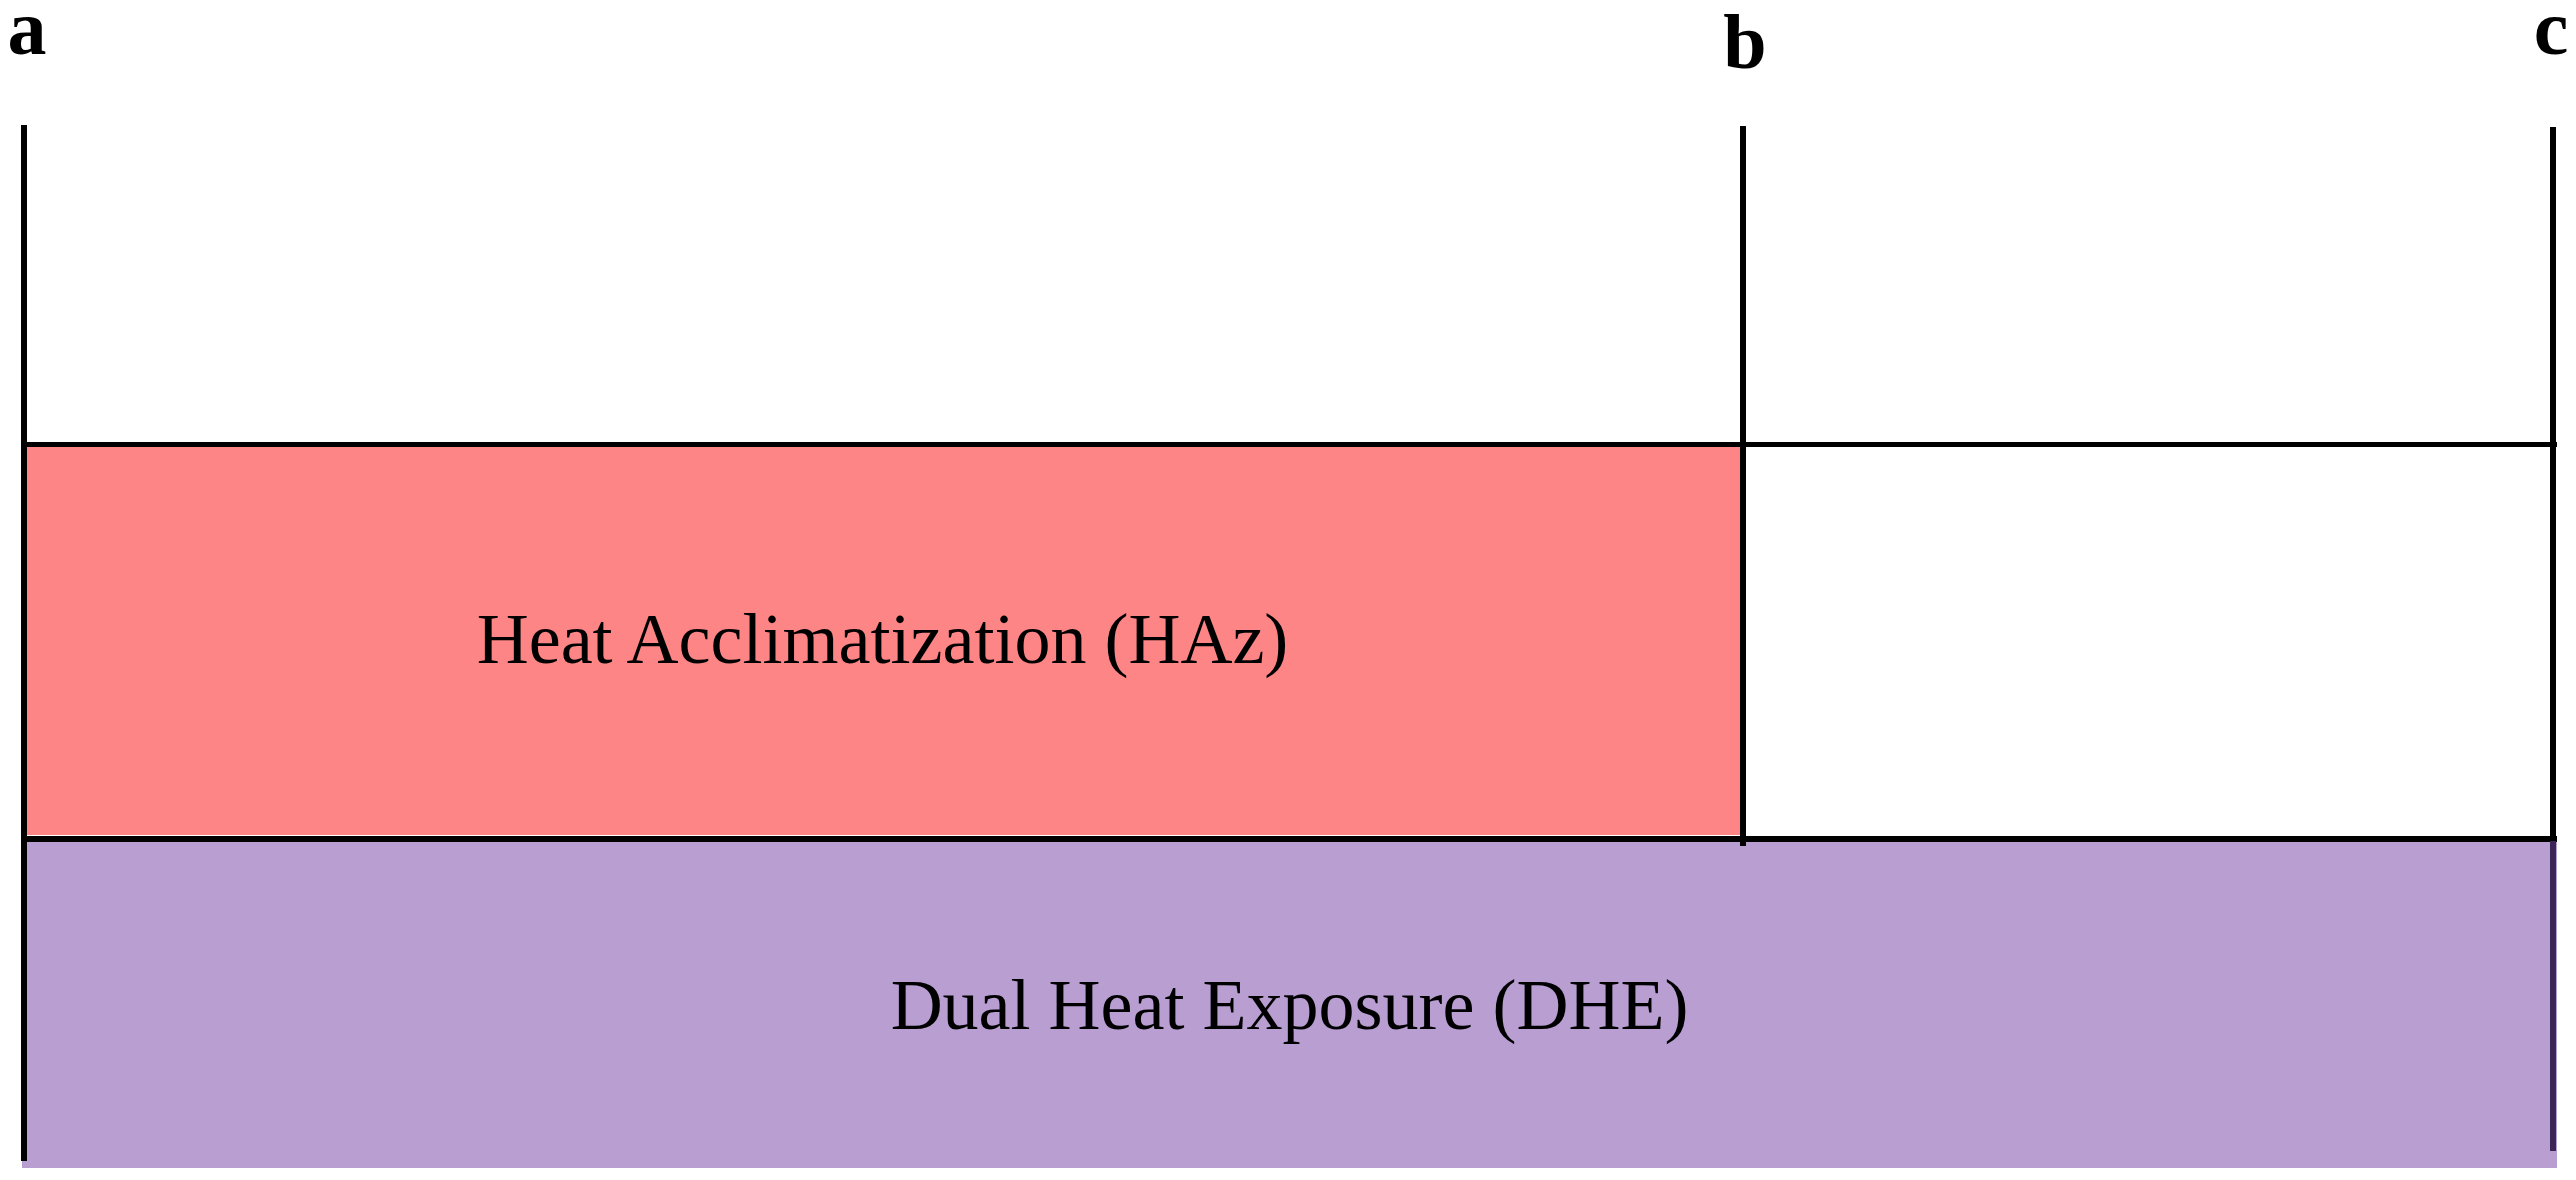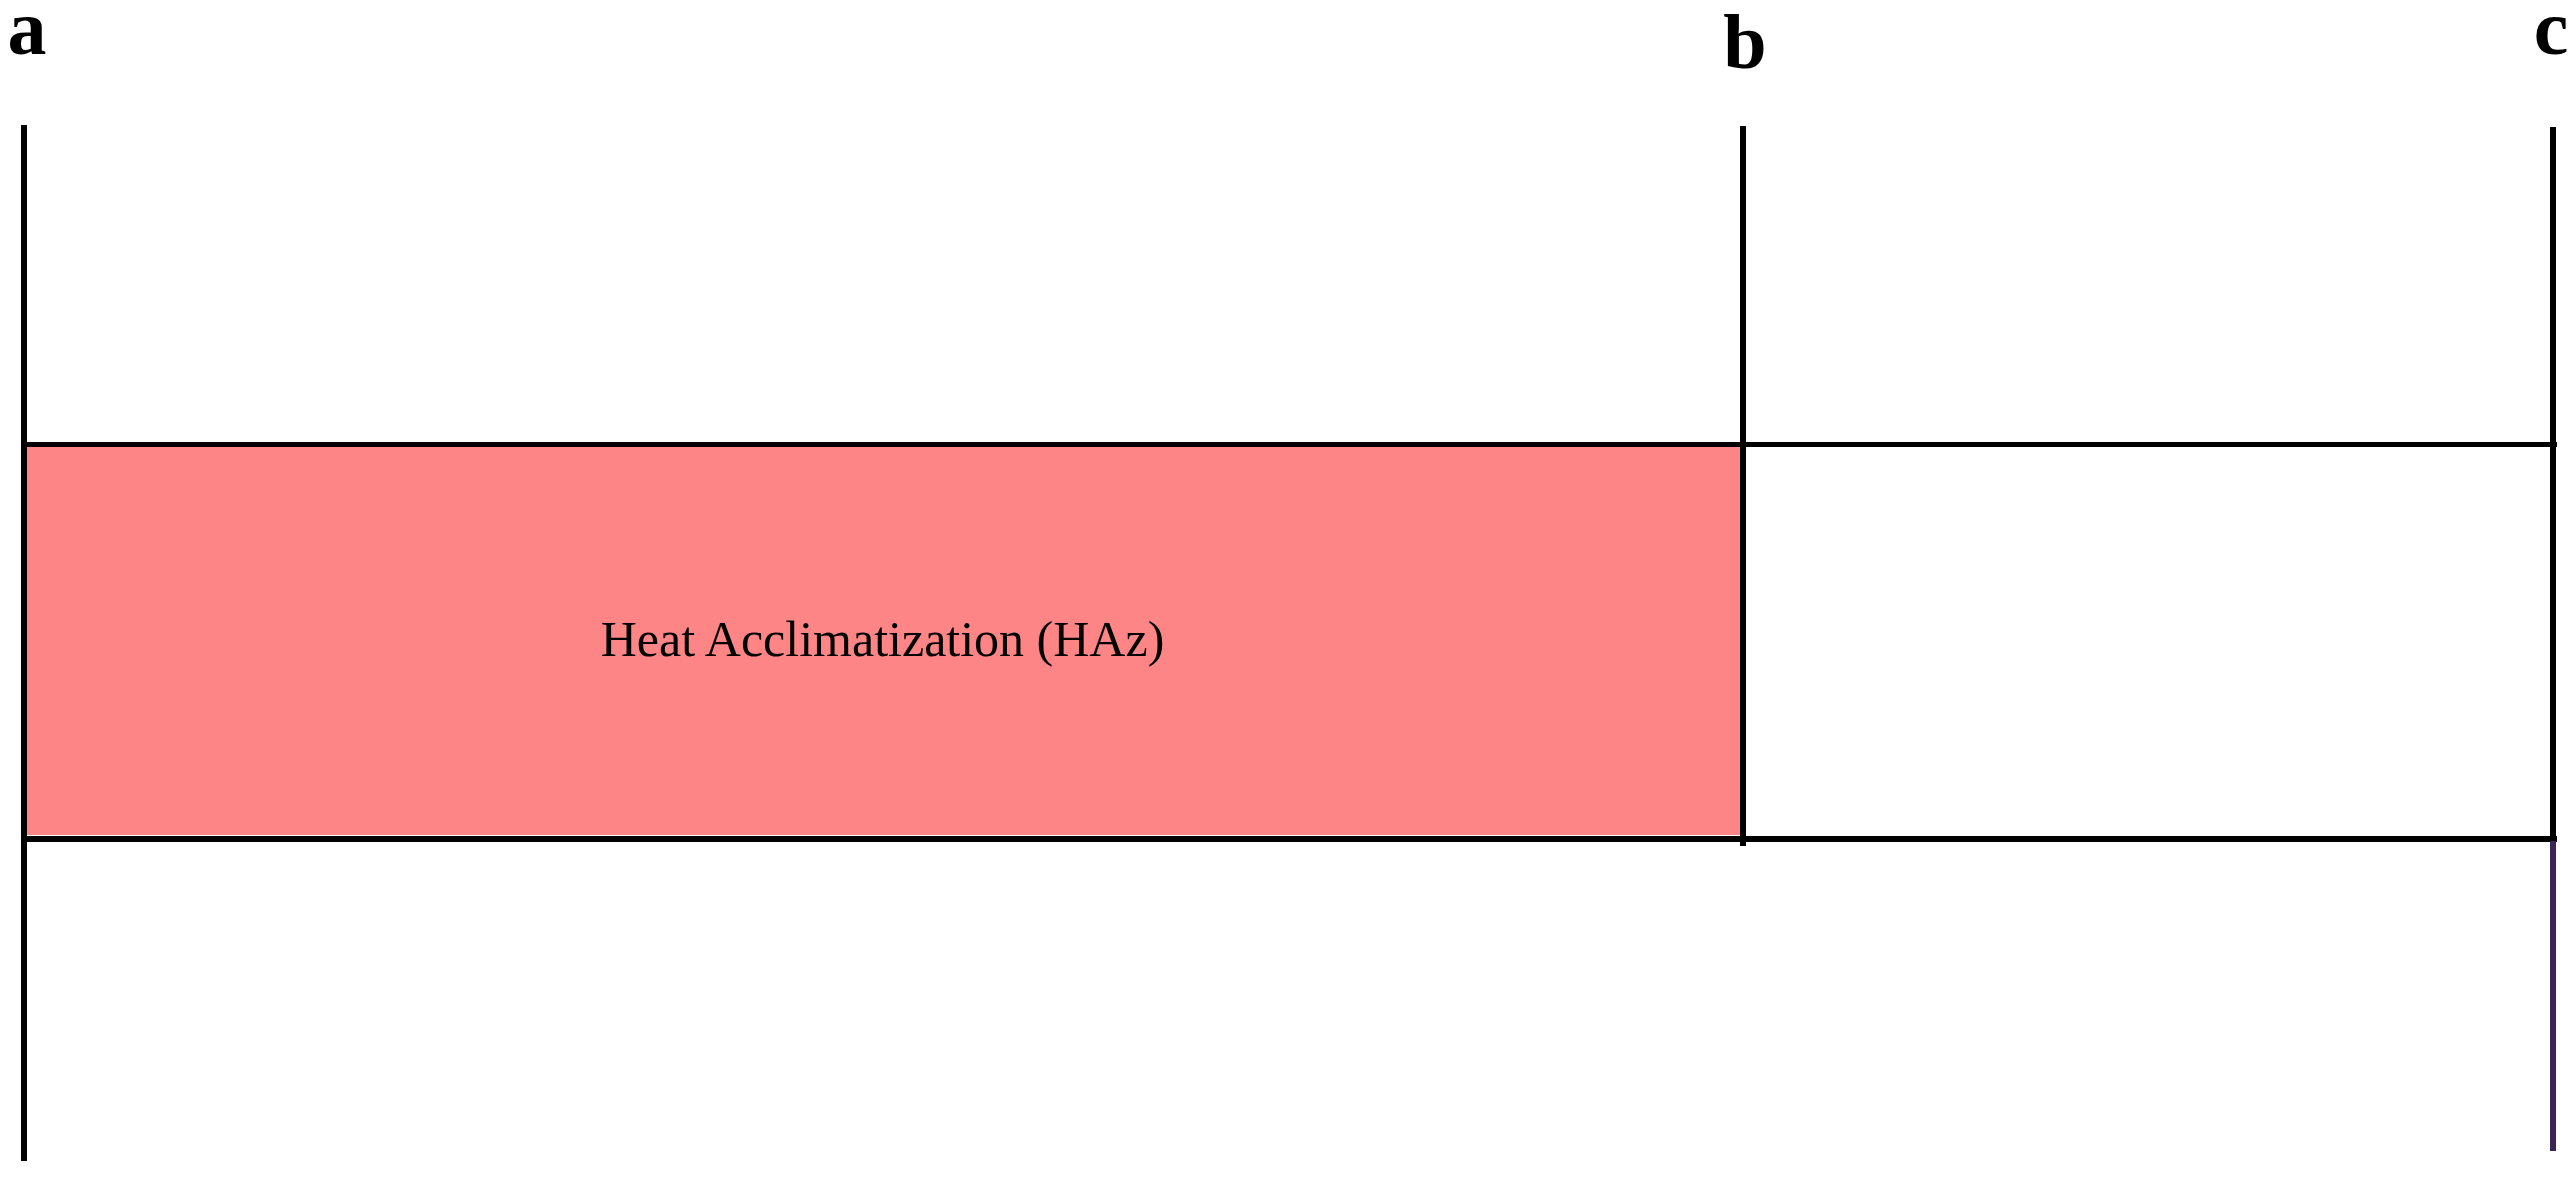--- a/index.html
+++ b/index.html
@@ -34,21 +34,21 @@
     height: 5.5px;
     background: #000000;
   }
   .band {
     position: absolute;
     display: flex;
     align-items: center;
     justify-content: center;
   }
   .band-label {
-    font-size: 50px;
+    font-size: 72px;
     line-height: 1;
     color: #000000;
     white-space: nowrap;
     text-align: center;
   }
   
   #marker-a { left: 27px;   top: -11px; }
   #marker-b { left: 1745px; top: 3.1px; }
   #marker-c { left: 2551px; top: -11px; }
 
@@ -78,20 +78,23 @@
 
   <div id="marker-a" class="marker-label">a</div>
   <div id="marker-b" class="marker-label">b</div>
   <div id="marker-c" class="marker-label">c</div>
 
   <div id="haz-box" class="band" style="background: rgb(253, 133, 133);">
     <span class="band-label">Heat Acclimatization (HAz)</span>
   </div>
 
 
+  <div id="dhe-box" class="band" style="background: rgb(185, 158, 210);">
+    <span class="band-label">Dual Heat Exposure (DHE)</span>
+  </div>
 
   <div id="top-border" class="hline" style="background: rgb(0, 0, 0);"></div>
   <div id="mid-border" class="hline" style="background: rgb(0, 0, 0);"></div>
 
   <div id="line-a" class="vline" style="background: rgb(0, 0, 0);"></div>
   <div id="line-b" class="vline" style="background: rgb(0, 0, 0);"></div>
   <div id="line-c" class="vline" style="background: rgb(0, 0, 0);"></div>
 
   <div id="dhe-right-border" style="background: rgb(58, 37, 86);"></div>
 

